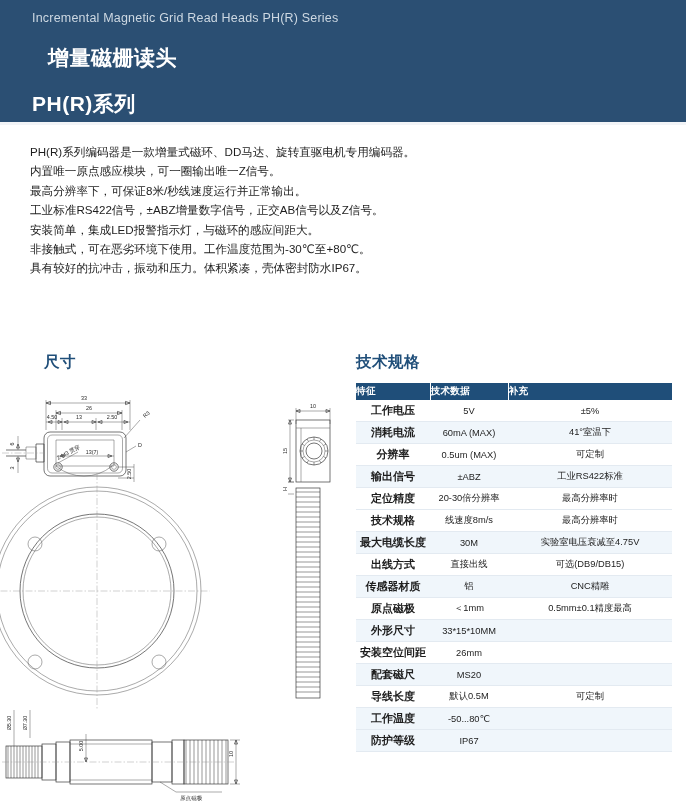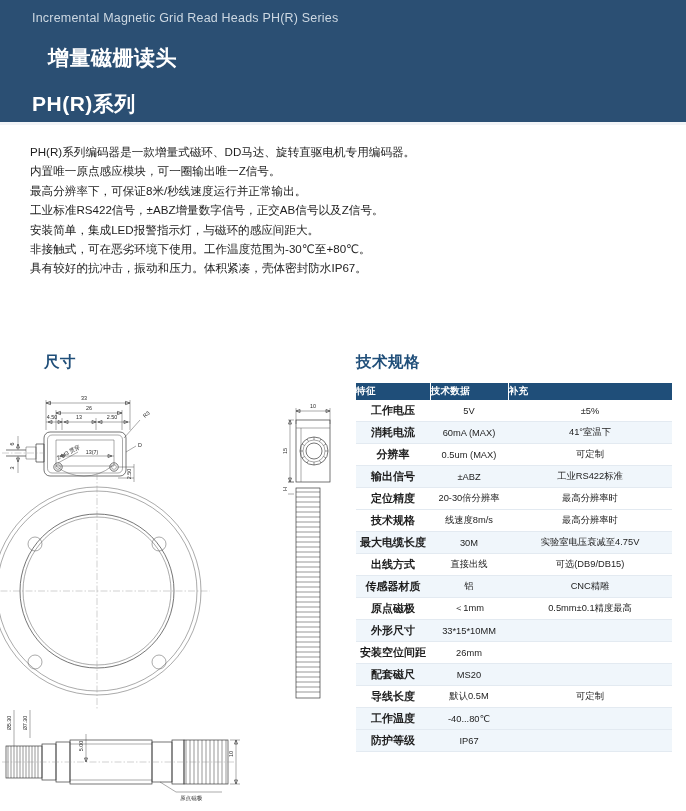--- a/index.html
+++ b/index.html
@@ -432,21 +432,21 @@
       <td>MS20</td>
       <td></td>
     </tr>
     <tr class="plain">
       <td class="feat">导线长度</td>
       <td>默认0.5M</td>
       <td>可定制</td>
     </tr>
     <tr class="alt">
       <td class="feat">工作温度</td>
-      <td>-40...80℃</td>
+      <td>-50...80℃</td>
       <td></td>
     </tr>
     <tr class="alt">
       <td class="feat">防护等级</td>
       <td>IP67</td>
       <td></td>
     </tr>
   </tbody>
 </table>
 

